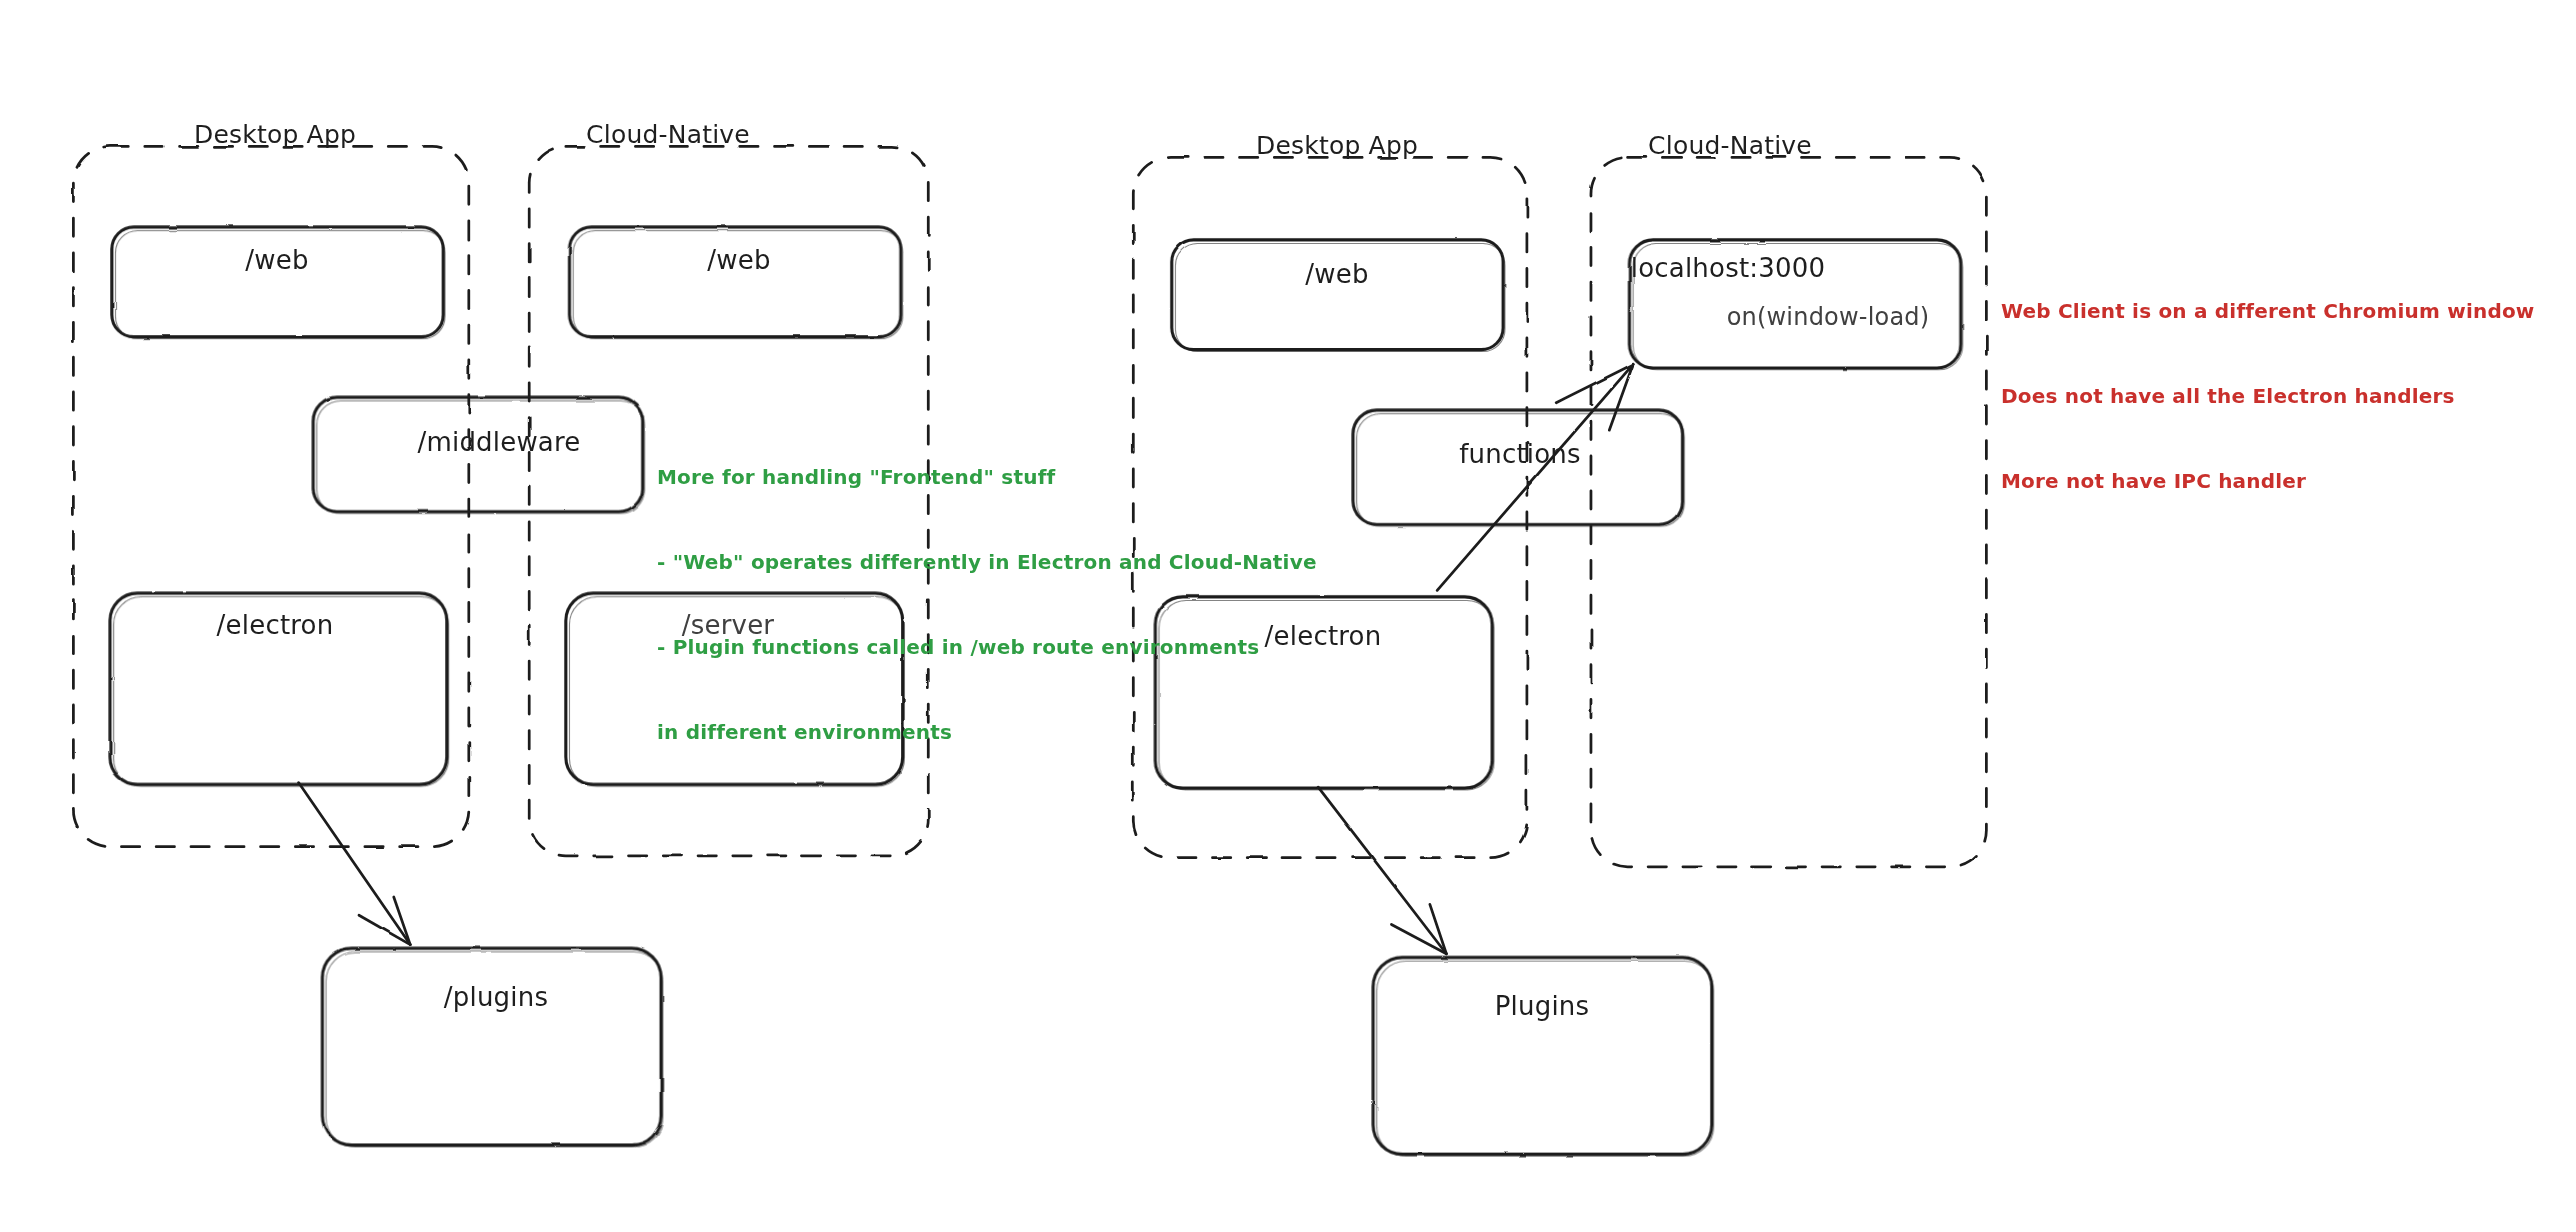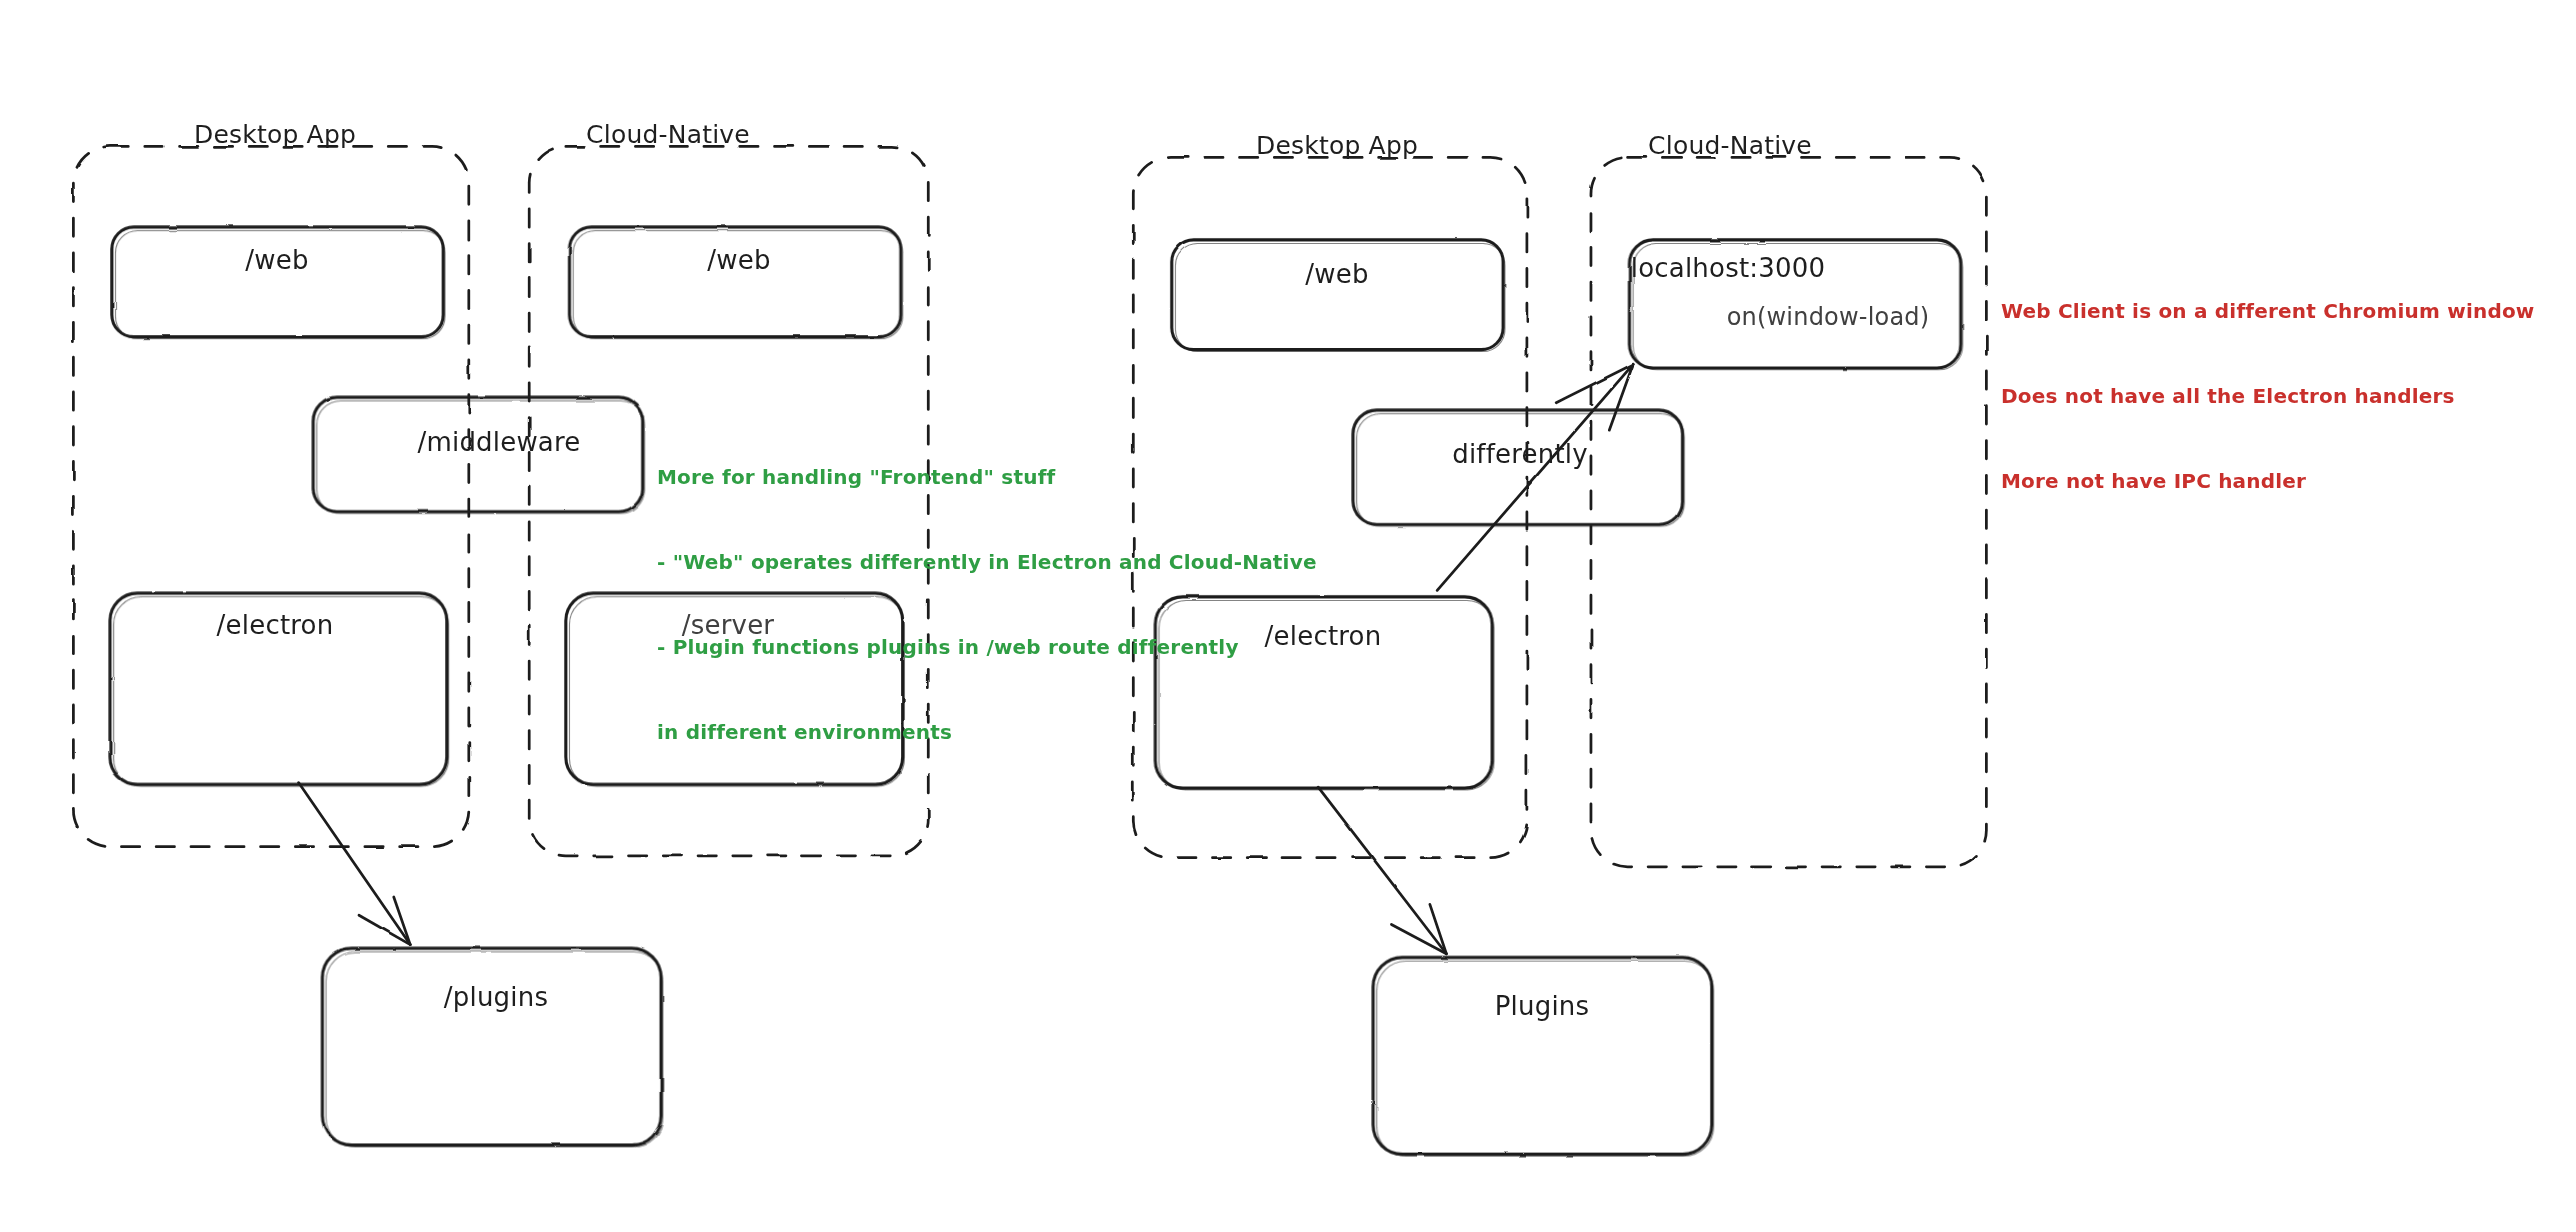--- a/index.html
+++ b/index.html
@@ -153,28 +153,28 @@
   <div class="lbl box-title" style="left:275px; top:609px;">/electron</div>
   <div class="lbl box-title txt-red" style="left:728px; top:609px;">/server</div>
   <div class="lbl box-title" style="left:496px; top:981px;">/plugins</div>
 
   <div class="lbl group-title" style="left:1337px; top:130px;">Desktop App</div>
   <div class="lbl group-title" style="left:1730px; top:130px;">Cloud-Native</div>
 
   <div class="lbl box-title" style="left:1337px; top:258px;">/web</div>
   <div class="lbl box-title" style="left:1728px; top:252px;">localhost:3000</div>
   <div class="lbl box-sub txt-red" style="left:1828px; top:302px;">on(window-load)</div>
-  <div class="lbl box-title" style="left:1520px; top:438px;">differently</div>
+  <div class="lbl box-title" style="left:1520px; top:438px;">functions</div>
   <div class="lbl box-title" style="left:1323px; top:620px;">/electron</div>
   <div class="lbl box-title" style="left:1542px; top:990px;">Plugins</div>
 
   <div class="lbl note note-green" style="left:657px; top:406px;">
     <div>More for handling "Frontend" stuff</div>
     <div>- "Web" operates differently in Electron and Cloud-Native</div>
-    <div>- Plugin functions plugins in /web route differently</div>
+    <div>- Plugin functions called in /web route environments</div>
     <div>in different environments</div>
   </div>
 
   <div class="lbl note note-red" style="left:2001px; top:240px;">
     <div>Web Client is on a different Chromium window</div>
     <div>Does not have all the Electron handlers</div>
     <div>More not have IPC handler</div>
   </div>
 
 </div>

